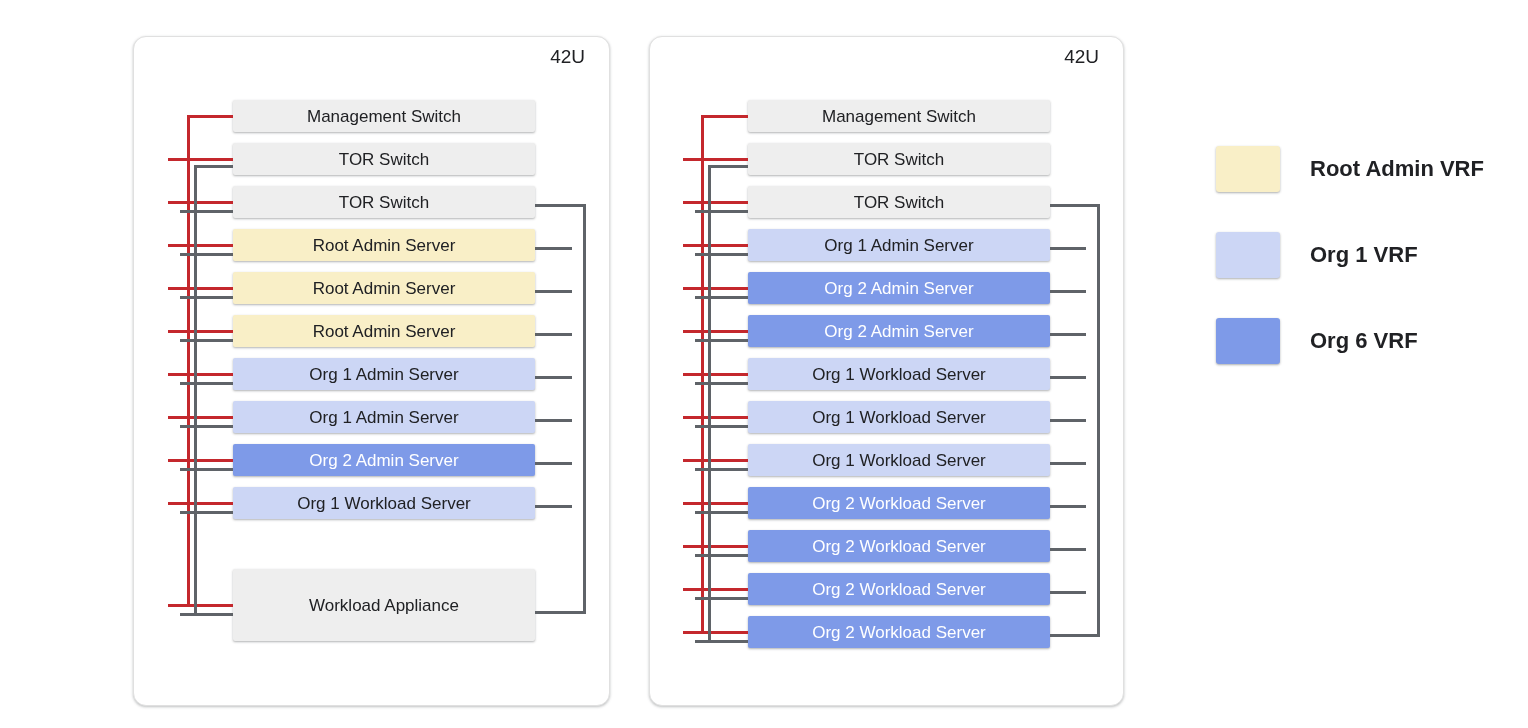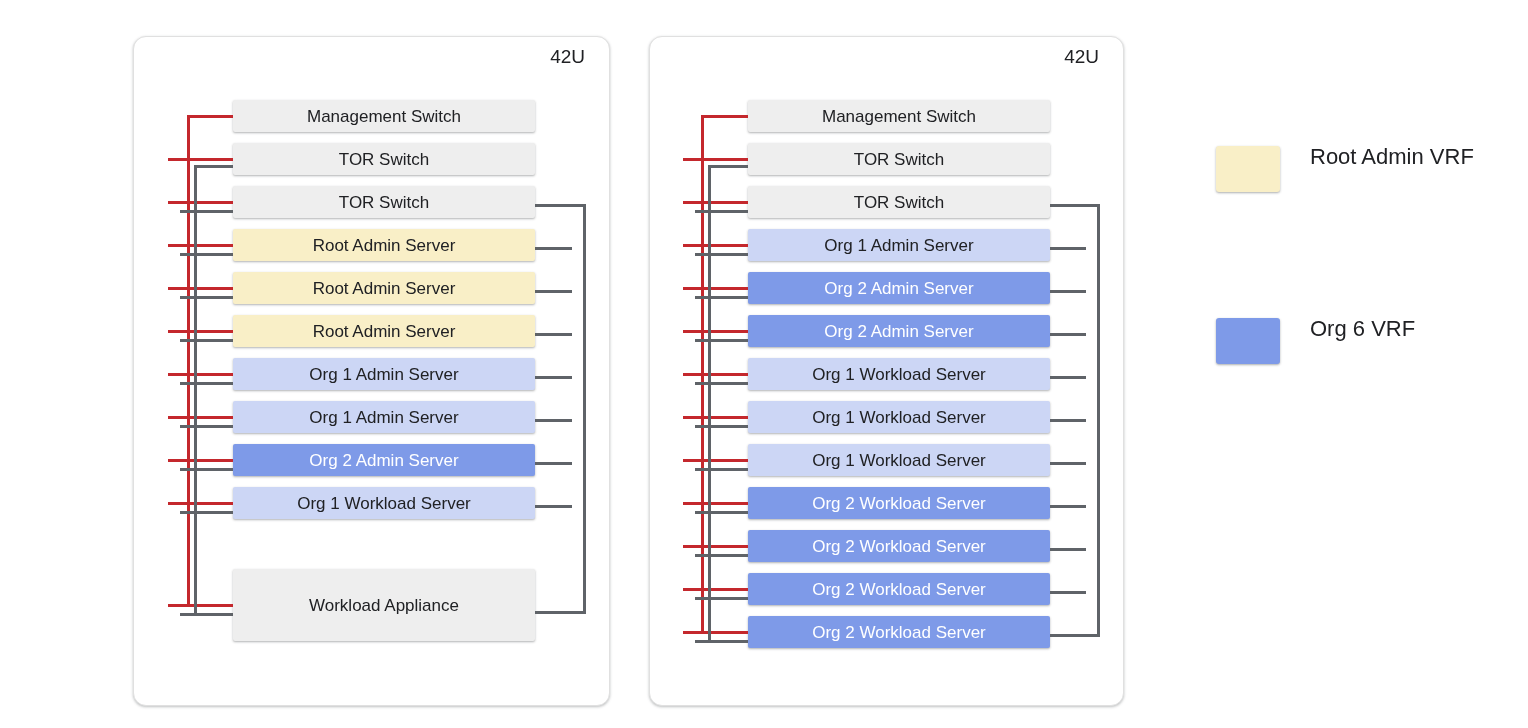--- a/index.html
+++ b/index.html
@@ -56,21 +56,22 @@
 
   
   .wire {
     position: absolute;
     background: #c4282d;
   }
   .wire.gray { background: #5f6368; }
   .legend-row {
     position: absolute;
     display: flex;
-    align-items: flex-start;
+    align-items: center;
+    font-weight: bold;
   }
   .legend-swatch {
     width: 64px;
     height: 46px;
     border-radius: 3px;
     box-shadow: 0 1px 2px rgba(60,64,67,.30), 0 1px 3px rgba(60,64,67,.15);
     flex: none;
   }
   .legend-text {
     margin-left: 30px;
@@ -181,17 +182,21 @@
     <div class="wire gray" style="left: 1050px; top: 376px; width: 36px; height: 3px;"></div>
     <div class="wire gray" style="left: 1050px; top: 419px; width: 36px; height: 3px;"></div>
     <div class="wire gray" style="left: 1050px; top: 462px; width: 36px; height: 3px;"></div>
     <div class="wire gray" style="left: 1050px; top: 505px; width: 36px; height: 3px;"></div>
     <div class="wire gray" style="left: 1050px; top: 548px; width: 36px; height: 3px;"></div>
     <div class="wire gray" style="left: 1050px; top: 591px; width: 36px; height: 3px;"></div>
     <div class="legend-row" style="left: 1216px; top: 146px;">
       <div class="legend-swatch" style="background: rgb(249, 239, 199);"></div>
       <div class="legend-text">Root Admin VRF</div>
     </div>
+    <div class="legend-row" style="left: 1216px; top: 232px;">
+      <div class="legend-swatch" style="background: rgb(204, 214, 245);"></div>
+      <div class="legend-text">Org 1 VRF</div>
+    </div>
     <div class="legend-row" style="left: 1216px; top: 318px;">
       <div class="legend-swatch" style="background: rgb(126, 154, 232);"></div>
       <div class="legend-text">Org 6 VRF</div>
     </div>
   </div>
 
 </body></html>

